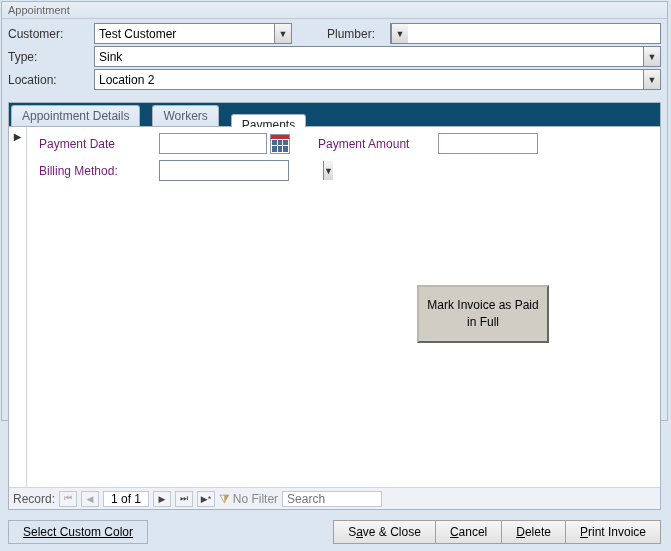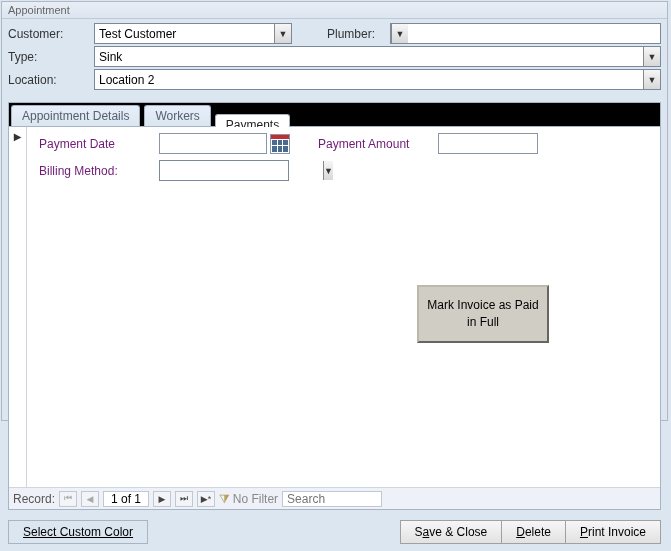--- a/index.html
+++ b/index.html
@@ -10,21 +10,21 @@
 
 .header-form { padding: 4px 6px; }
 .header-row { display: flex; align-items: center; margin-bottom: 2px; }
 .header-label { width: 86px; color: #333; }
 .combo { display: flex; align-items: stretch; height: 21px; border: 1px solid #7a8a9a; background: #fff; }
 .combo input { border: none; background: transparent; padding: 0 4px; outline: none; flex: 1; }
 .combo-btn { width: 17px; background: linear-gradient(#f6f6f6,#d8d8d8); border-left: 1px solid #888; display: flex; align-items: center; justify-content: center; font-size: 9px; color: #333; cursor: pointer; }
 .hr { width: 20px; }
 
 .tabs-wrap { margin: 6px; border: 1px solid #a8b4c2; background: #fff; height: 408px; display: flex; flex-direction: column; }
-.tab-strip { display: flex; background: #000000; border-bottom: 1px solid #a8b4c2; padding: 2px 2px 0 2px; gap: 4px; }
+.tab-strip { display: flex; background: #0c4a6e; border-bottom: 1px solid #a8b4c2; padding: 2px 2px 0 2px; gap: 12px; }
 .tab { padding: 3px 10px; border: 1px solid #a8b4c2; border-bottom: none; background: linear-gradient(#e6eefa,#dce6f0); color: #556070; cursor: pointer; border-radius: 3px 3px 0 0; }
 .tab.active { background: #fff; color: #222; position: relative; top: 9px; }
 
 .tab-body { flex: 1; display: flex; position: relative; background: #fff; }
 .rec-selector { width: 18px; border-right: 1px solid #d0d4dc; text-align: center; font-size: 10px; padding-top: 4px; color: #333; }
 .form-area { flex: 1; padding: 6px 12px; position: relative; }
 
 .frow { display: flex; align-items: center; margin-bottom: 6px; }
 .flabel { width: 120px; color: #701a75; }
 .textbox { border: 1px solid #8a96a6; height: 21px; padding: 0 4px; background: #fff; }
@@ -141,17 +141,18 @@
         <span>No Filter</span>
       </div>
       <input class="searchbox" placeholder="Search" style="">
     </div>
   </div>
 
   <div class="footer">
     <div class="footer-left">Select Custom Color</div>
     <div class="footer-right">
       <div class="fbtn"><span>S</span><span class="und">a</span><span>ve &amp; Close</span></div>
+      <div class="fbtn"><span class="und">C</span><span>ancel</span></div>
       <div class="fbtn"><span class="und">D</span><span>elete</span></div>
       <div class="fbtn"><span class="und">P</span><span>rint Invoice</span></div>
     </div>
   </div>
 </div>
 
 </body></html>

